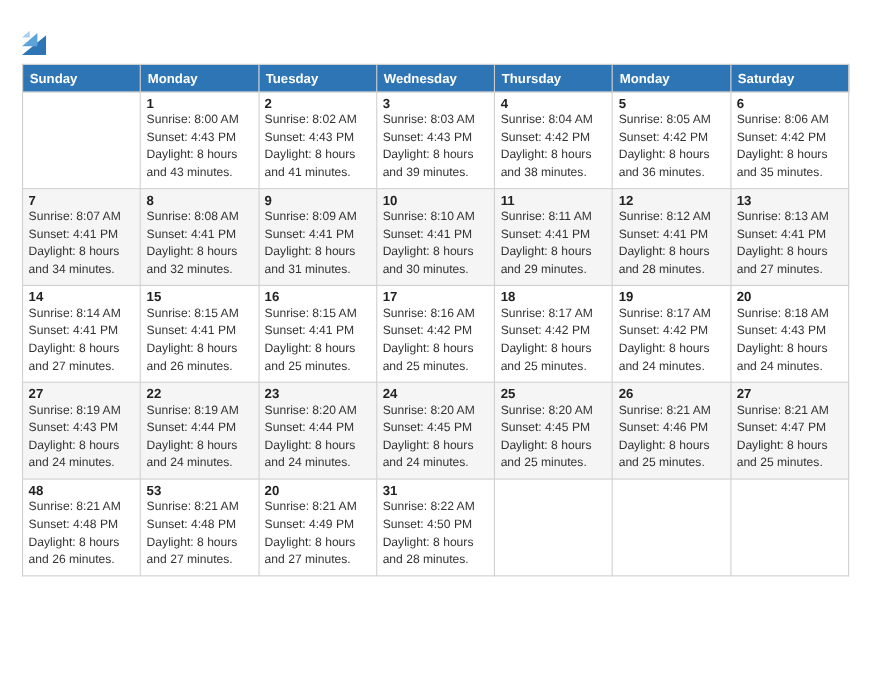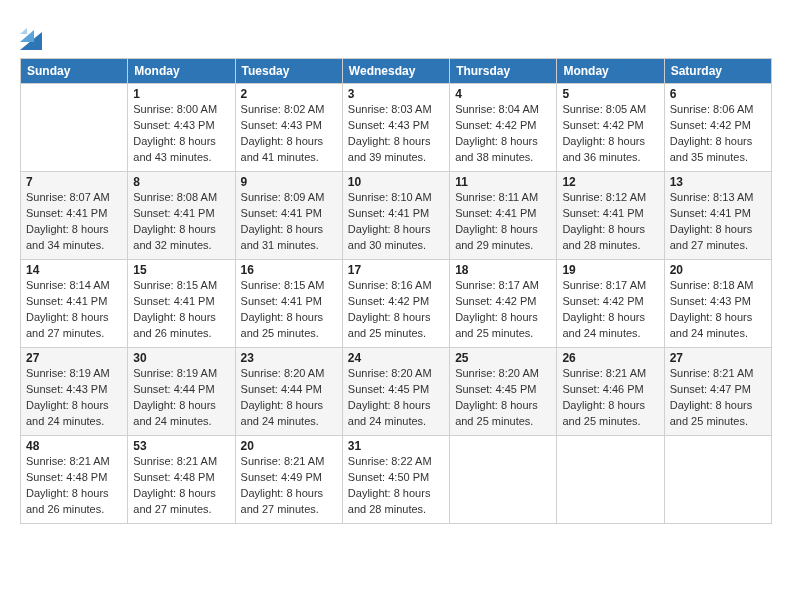--- a/index.html
+++ b/index.html
@@ -227,21 +227,21 @@
             <span class="day-num">20</span>
             <div class="day-info">Sunrise: 8:18 AM<br>Sunset: 4:43 PM<br>Daylight: 8 hours<br>and 24 minutes.</div>
           </td>
         </tr>
         <tr>
           <td>
             <span class="day-num">27</span>
             <div class="day-info">Sunrise: 8:19 AM<br>Sunset: 4:43 PM<br>Daylight: 8 hours<br>and 24 minutes.</div>
           </td>
           <td>
-            <span class="day-num">30</span>
+            <span class="day-num">22</span>
             <div class="day-info">Sunrise: 8:19 AM<br>Sunset: 4:44 PM<br>Daylight: 8 hours<br>and 24 minutes.</div>
           </td>
           <td>
             <span class="day-num">23</span>
             <div class="day-info">Sunrise: 8:20 AM<br>Sunset: 4:44 PM<br>Daylight: 8 hours<br>and 24 minutes.</div>
           </td>
           <td>
             <span class="day-num">24</span>
             <div class="day-info">Sunrise: 8:20 AM<br>Sunset: 4:45 PM<br>Daylight: 8 hours<br>and 24 minutes.</div>
           </td>

